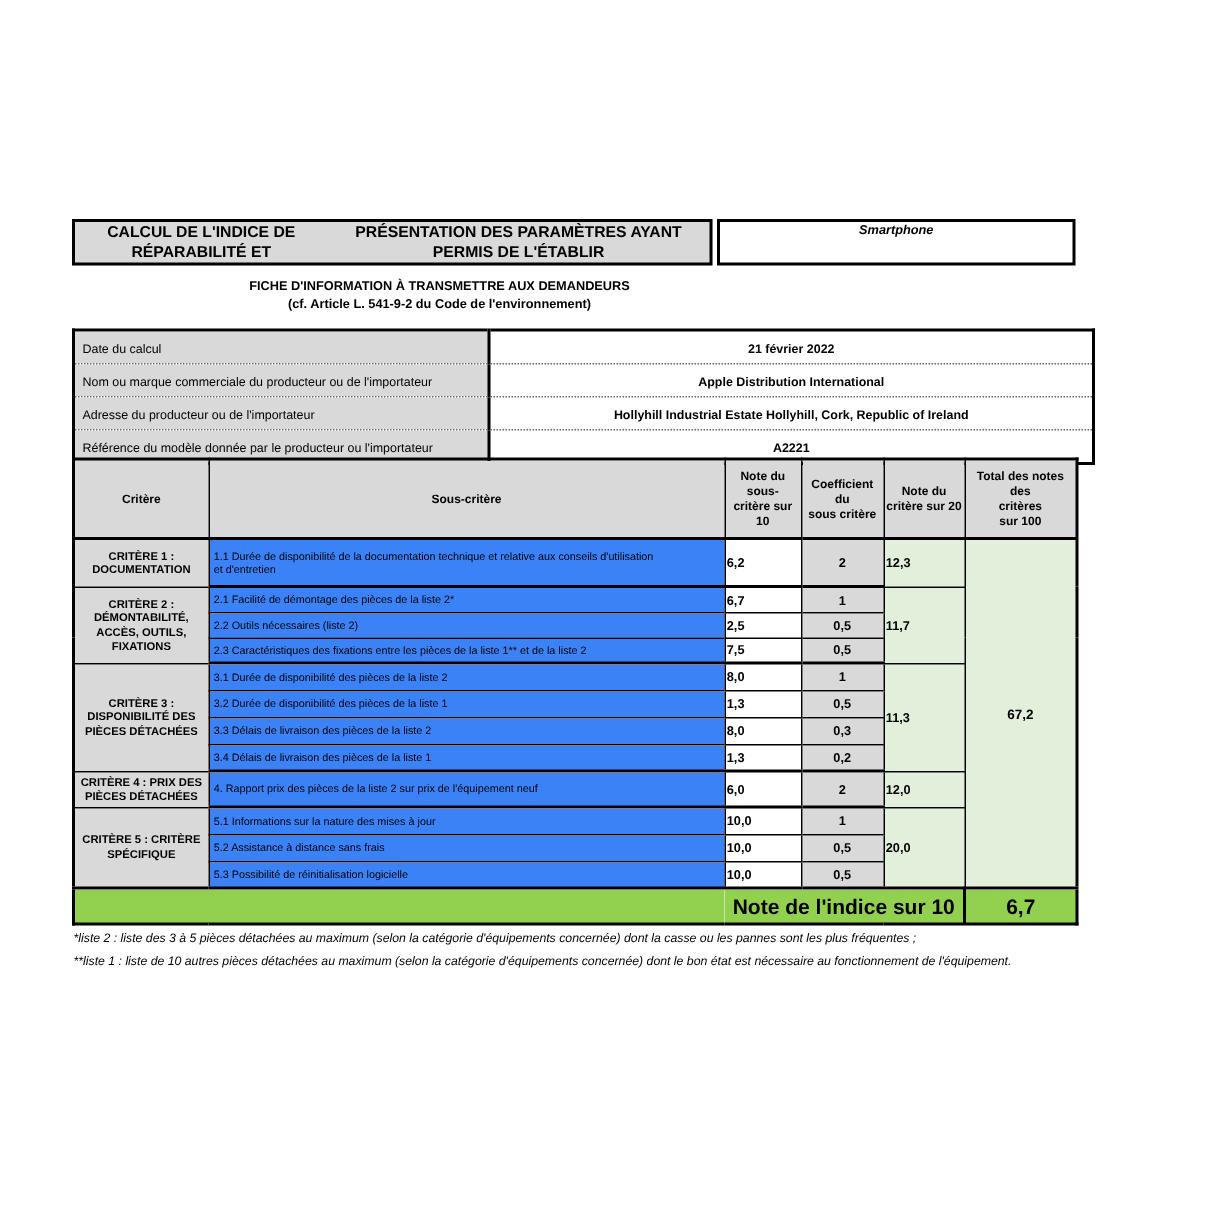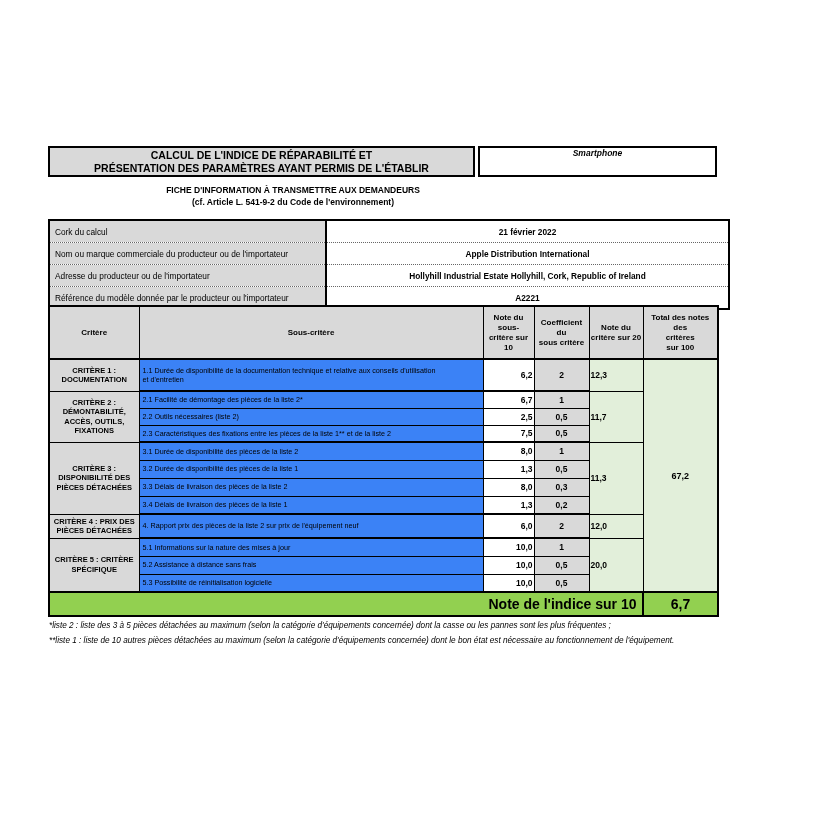--- a/index.html
+++ b/index.html
@@ -2,21 +2,21 @@
 <html><head>
 <meta charset="utf-8">
 <style>
   html,body{margin:0;padding:0;}
   body{width:815px;height:815px;background:#fff;font-family:"Liberation Sans",sans-serif;color:#000;}
   .page{position:relative;width:815px;height:815px;background:#fff;overflow:hidden;}
   .pre{white-space:pre-line;}
 
   
   .title-box{position:absolute;left:48px;top:146px;width:423px;height:27px;background:#d9d9d9;
-    border:2px solid #000;display:flex;flex-direction:column;justify-content:center;align-items:center;
+    border:2px solid #000;display:flex;flex-direction:row;justify-content:center;align-items:center;
     font-weight:bold;font-size:10.5px;line-height:13px;text-align:center;}
   .product-box{position:absolute;left:478px;top:146px;width:235px;height:27px;background:#fff;
     border:2px solid #000;display:flex;justify-content:center;align-items:flex-start;
     font-weight:bold;font-style:italic;font-size:8.5px;}
   .subtitle{position:absolute;left:48px;top:184px;width:490px;text-align:center;
     font-weight:bold;font-size:8.5px;line-height:12px;}
 
   
   table{border-collapse:collapse;table-layout:fixed;}
   .info-table{position:absolute;left:48px;top:219px;width:669px;border:2px solid #000;}
@@ -32,21 +32,21 @@
     border-bottom:2px solid #000;line-height:10px;}
   .rh-head{height:53px;}
   .rh-1{height:32px;}
   .rh-s{height:17px;}
   .rh-s3{height:18px;}
   .rh-c4{height:24px;}
   .rh-bar{height:24px;}
   .c-crit{background:#d9d9d9;font-weight:bold;font-size:7.5px;text-align:center;
     line-height:9.5px;border-bottom:2px solid #000;}
   .c-sub{background:#3b82f6;font-size:7.2px;text-align:left;padding:1px 3px;line-height:9.5px;}
-  .c-n10{background:#fff;font-weight:bold;font-size:8.5px;text-align:right;}
+  .c-n10{background:#fff;font-weight:bold;font-size:8.5px;text-align:left;}
   .c-coef{background:#d9d9d9;font-weight:bold;font-size:8.5px;text-align:center;}
   .c-n20{background:#e2efda;font-weight:bold;font-size:8.5px;text-align:left;border-bottom:2px solid #000;}
   .c-total{background:#e2efda;font-weight:bold;font-size:9px;text-align:center;
     border-left:2px solid #000;border-bottom:2px solid #000;}
   .dot{border-bottom:1px dotted #666 !important;}
   .end{border-bottom:2px solid #000 !important;}
   .bar{background:#92d050;border-top:2px solid #000 !important;}
   .bar-left{border-right:none !important;}
   .bar-label{border-left:none !important;border-right:2px solid #000 !important;
     font-weight:bold;font-size:14px;text-align:center;}
@@ -71,21 +71,21 @@
   </div>
 
   <div class="subtitle">
     <div>FICHE D'INFORMATION À TRANSMETTRE AUX DEMANDEURS</div>
     <div>(cf. Article L. 541-9-2 du Code de l'environnement)</div>
   </div>
 
   <table class="info-table">
     <tbody>
       <tr class="info-dot">
-        <td class="info-label">Cork du calcul</td>
+        <td class="info-label">Date du calcul</td>
         <td class="info-value">21 février 2022</td>
       </tr>
       <tr class="info-dot">
         <td class="info-label">Nom ou marque commerciale du producteur ou de l'importateur</td>
         <td class="info-value">Apple Distribution International</td>
       </tr>
       <tr class="info-dot">
         <td class="info-label">Adresse du producteur ou de l'importateur</td>
         <td class="info-value">Hollyhill Industrial Estate Hollyhill, Cork, Republic of Ireland</td>
       </tr>

